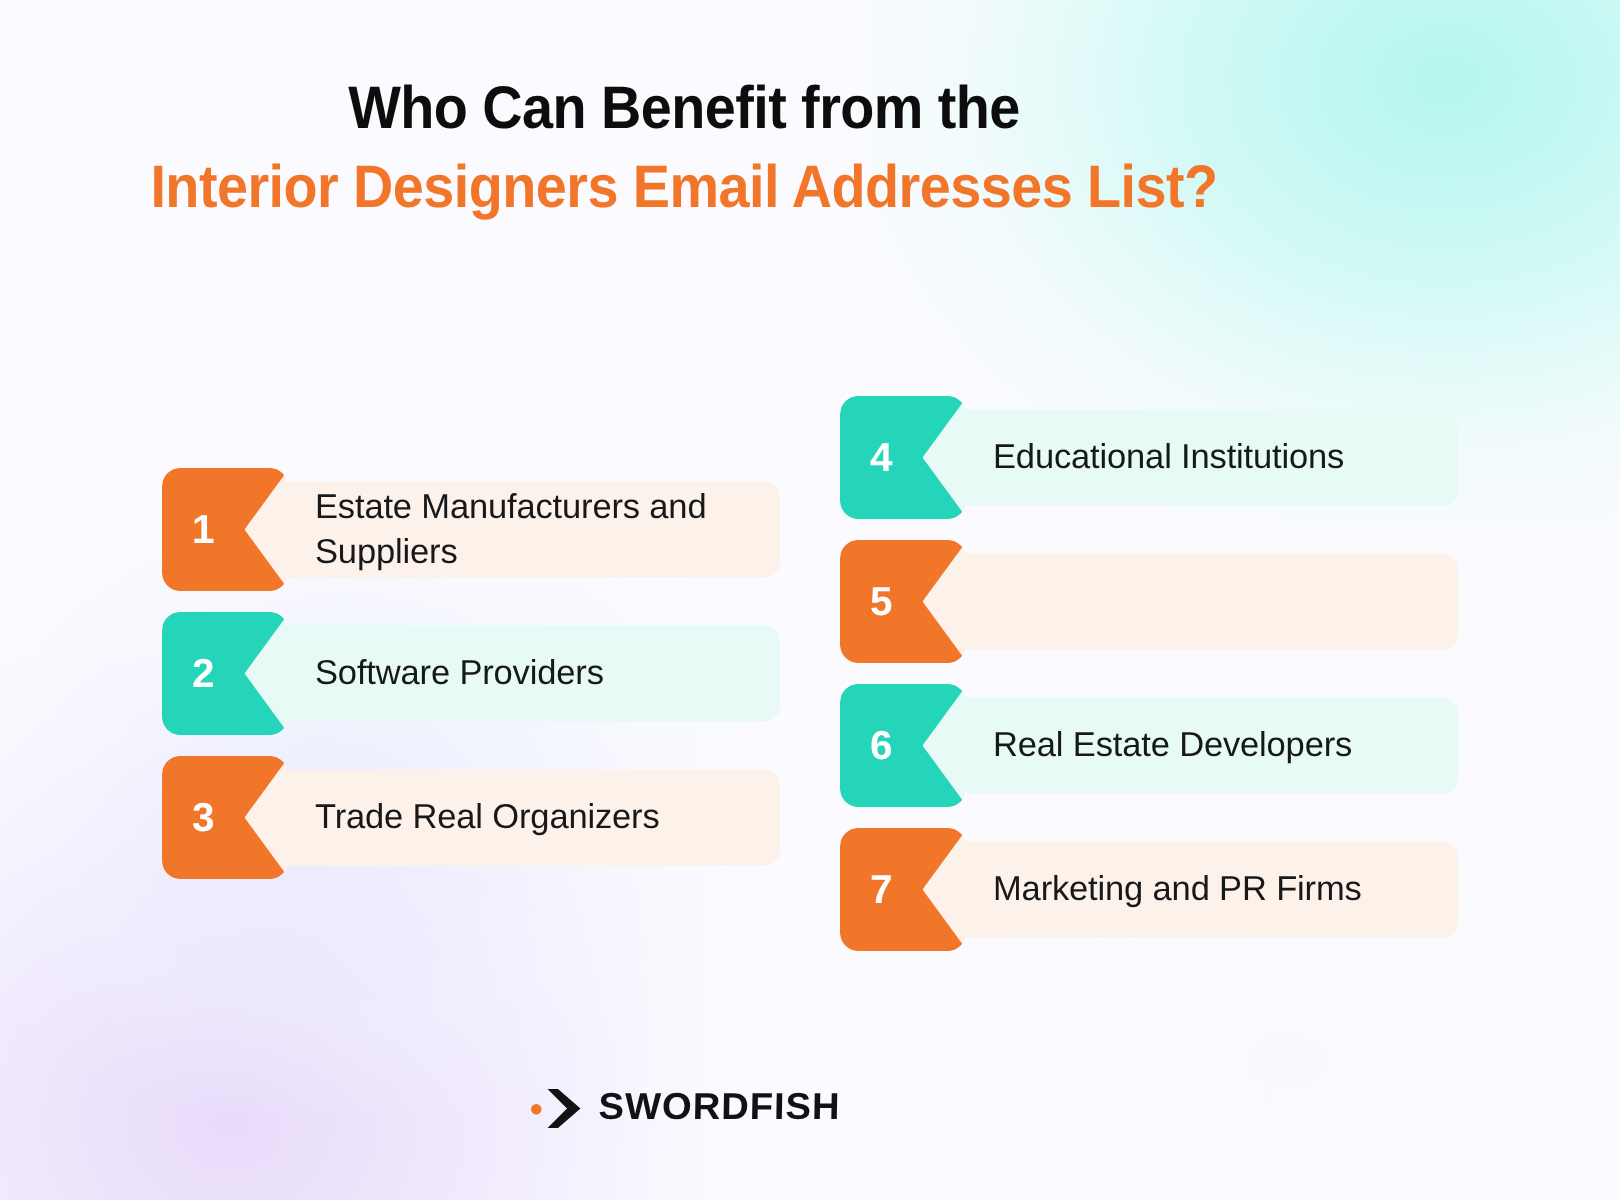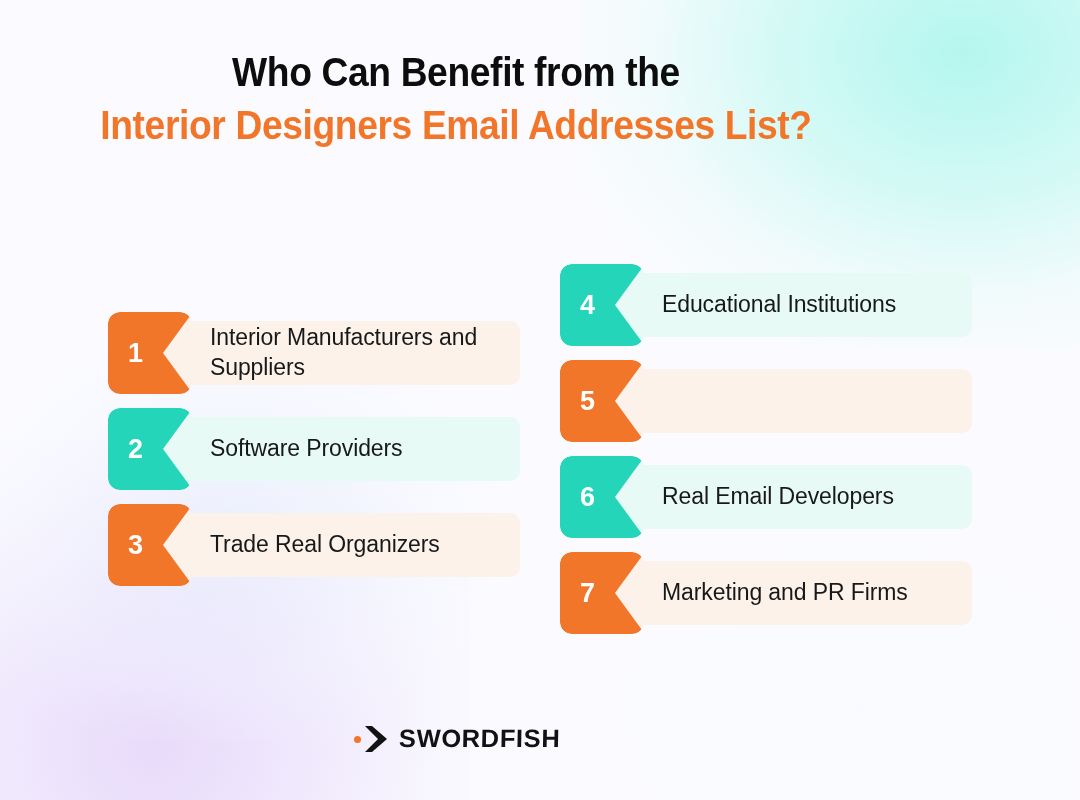--- a/index.html
+++ b/index.html
@@ -230,21 +230,21 @@
   </div>
 
   <div class="col col-left" id="col-left">
       <div class="item orange">
         <div class="item-bar"></div>
         <div class="badge">
           <div class="badge-shape"></div>
           <span class="badge-num">1</span>
           <div class="badge-notch"></div>
         </div>
-        <div class="item-label">Interior Manufacturers and Suppliers</div>
+        <div class="item-label">Estate Manufacturers and Suppliers</div>
       </div>
       <div class="item teal">
         <div class="item-bar"></div>
         <div class="badge">
           <div class="badge-shape"></div>
           <span class="badge-num">2</span>
           <div class="badge-notch"></div>
         </div>
         <div class="item-label">Software Providers</div>
       </div>
@@ -276,21 +276,21 @@
           <div class="badge-notch"></div>
         </div>
       </div>
       <div class="item teal">
         <div class="item-bar"></div>
         <div class="badge">
           <div class="badge-shape"></div>
           <span class="badge-num">6</span>
           <div class="badge-notch"></div>
         </div>
-        <div class="item-label">Real Email Developers</div>
+        <div class="item-label">Real Estate Developers</div>
       </div>
       <div class="item orange">
         <div class="item-bar"></div>
         <div class="badge">
           <div class="badge-shape"></div>
           <span class="badge-num">7</span>
           <div class="badge-notch"></div>
         </div>
         <div class="item-label">Marketing and PR Firms</div>
       </div>

